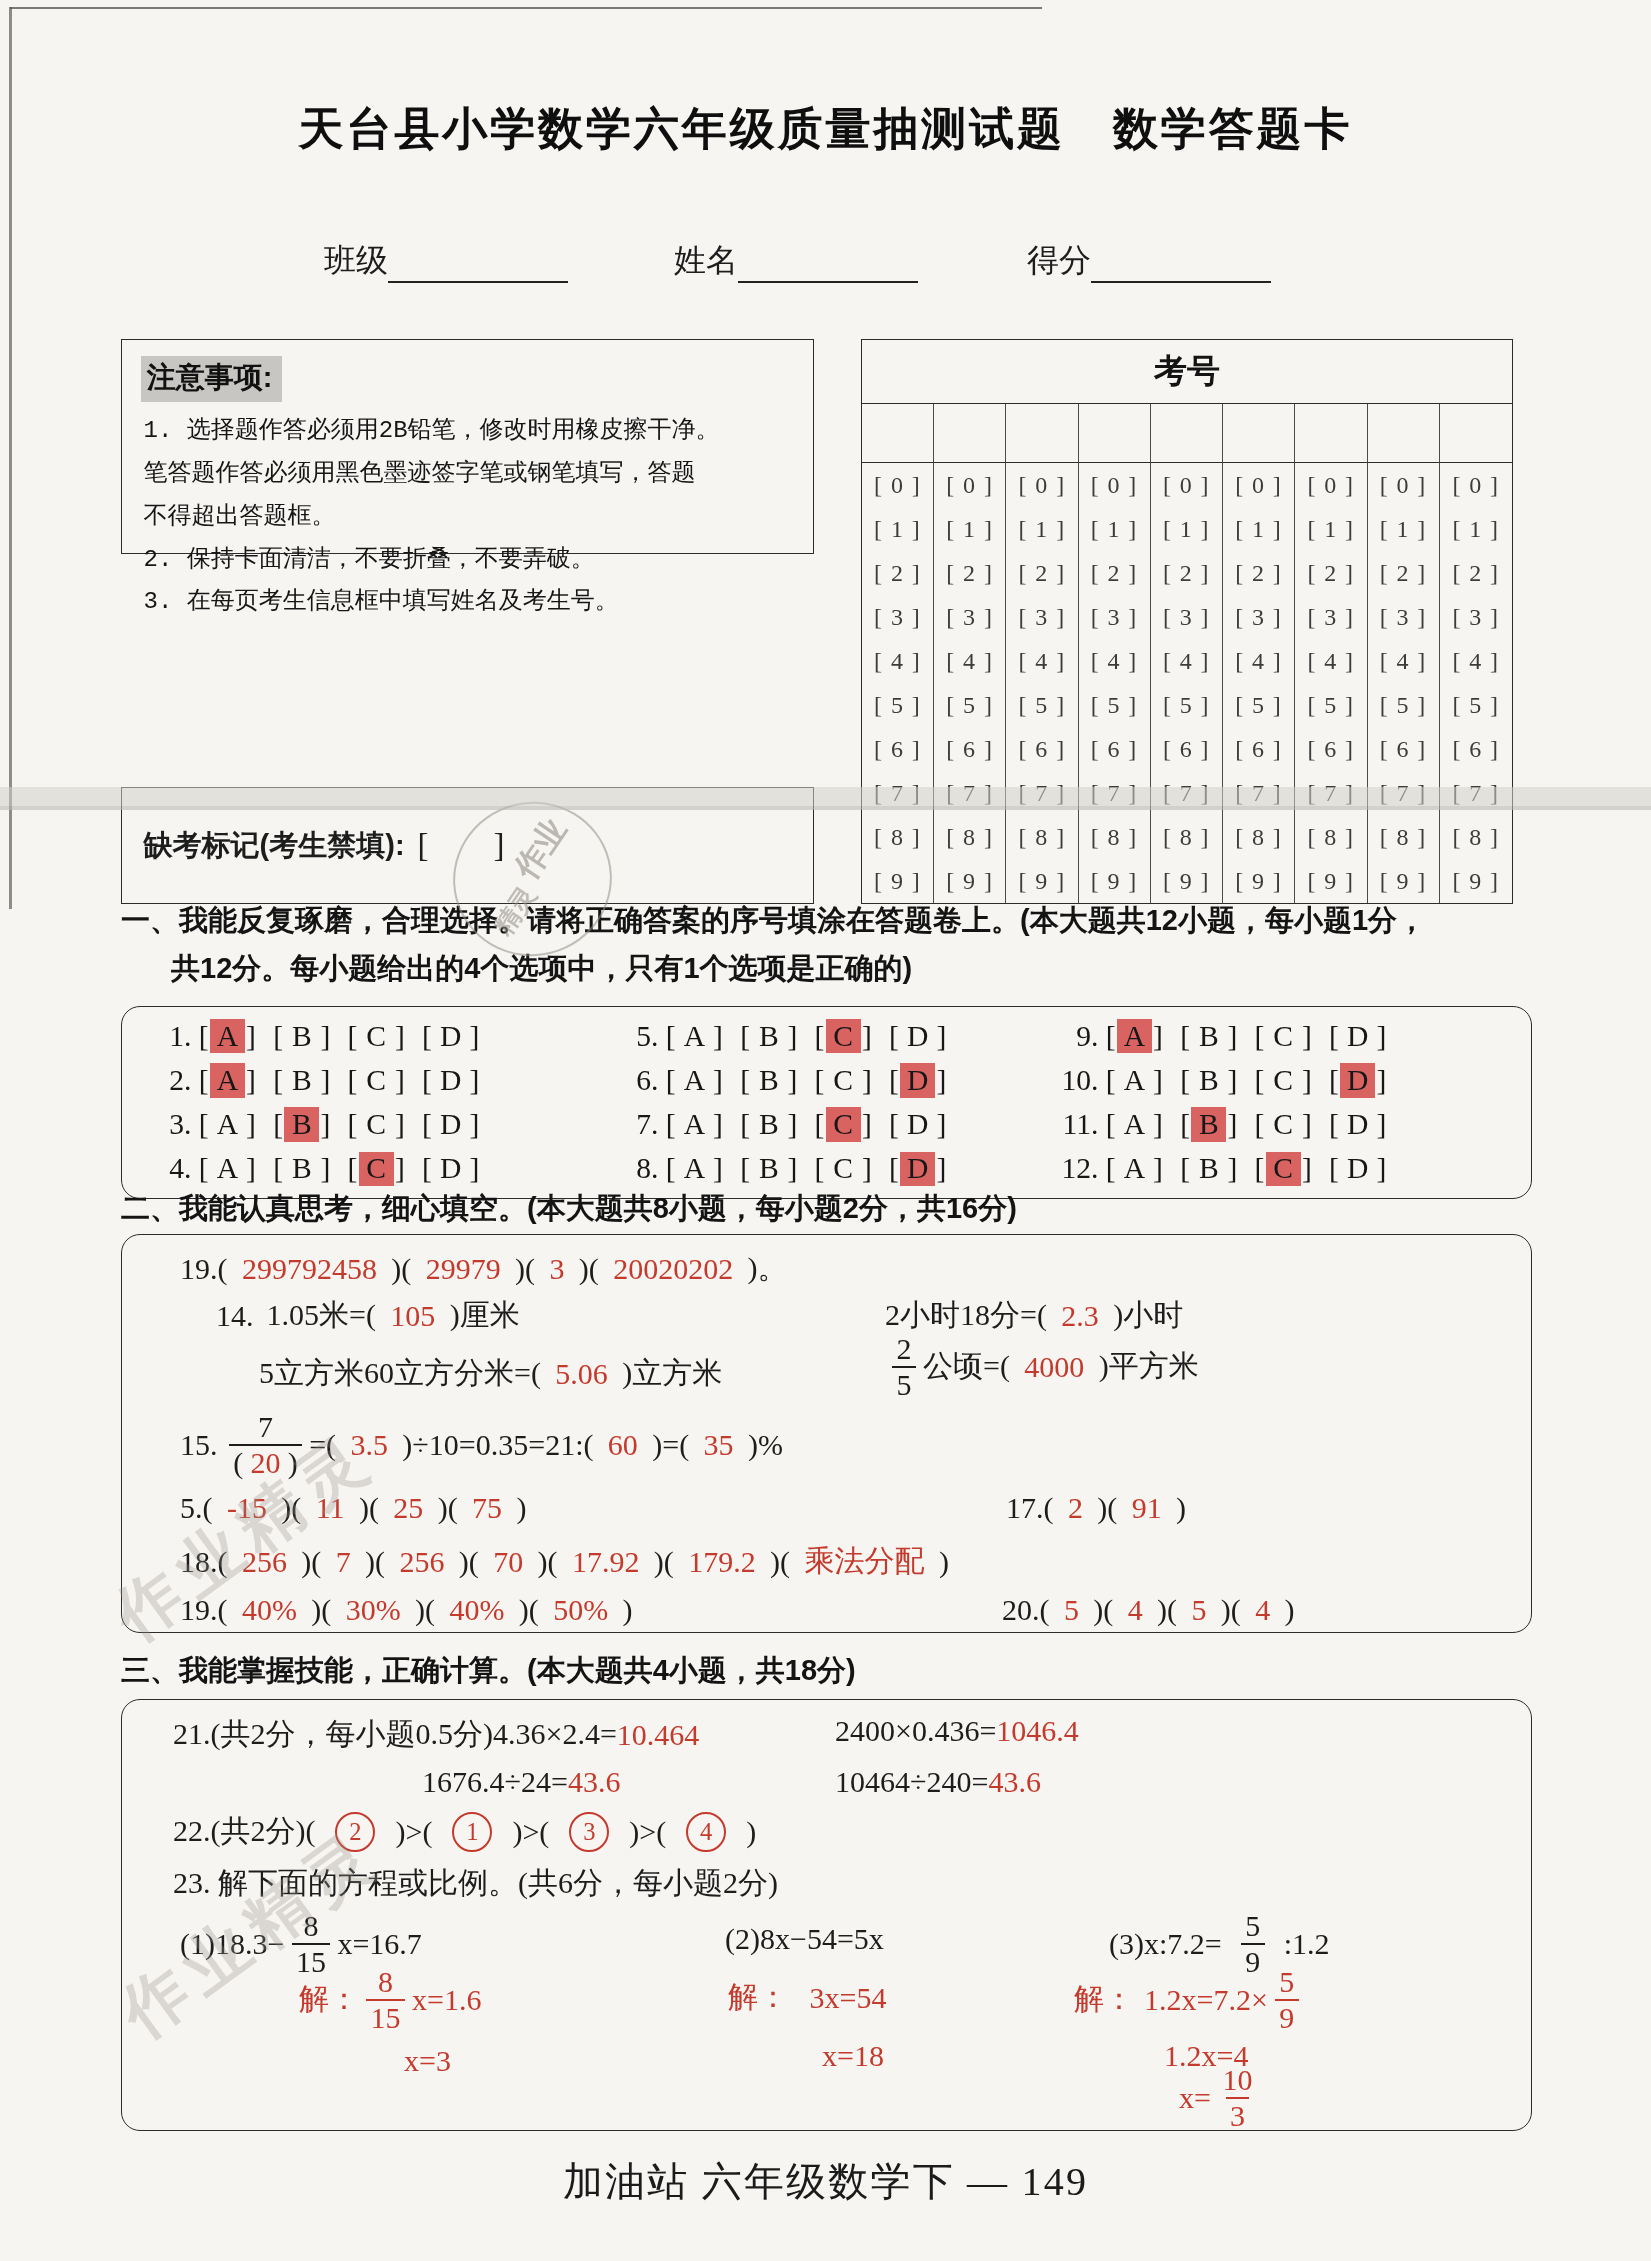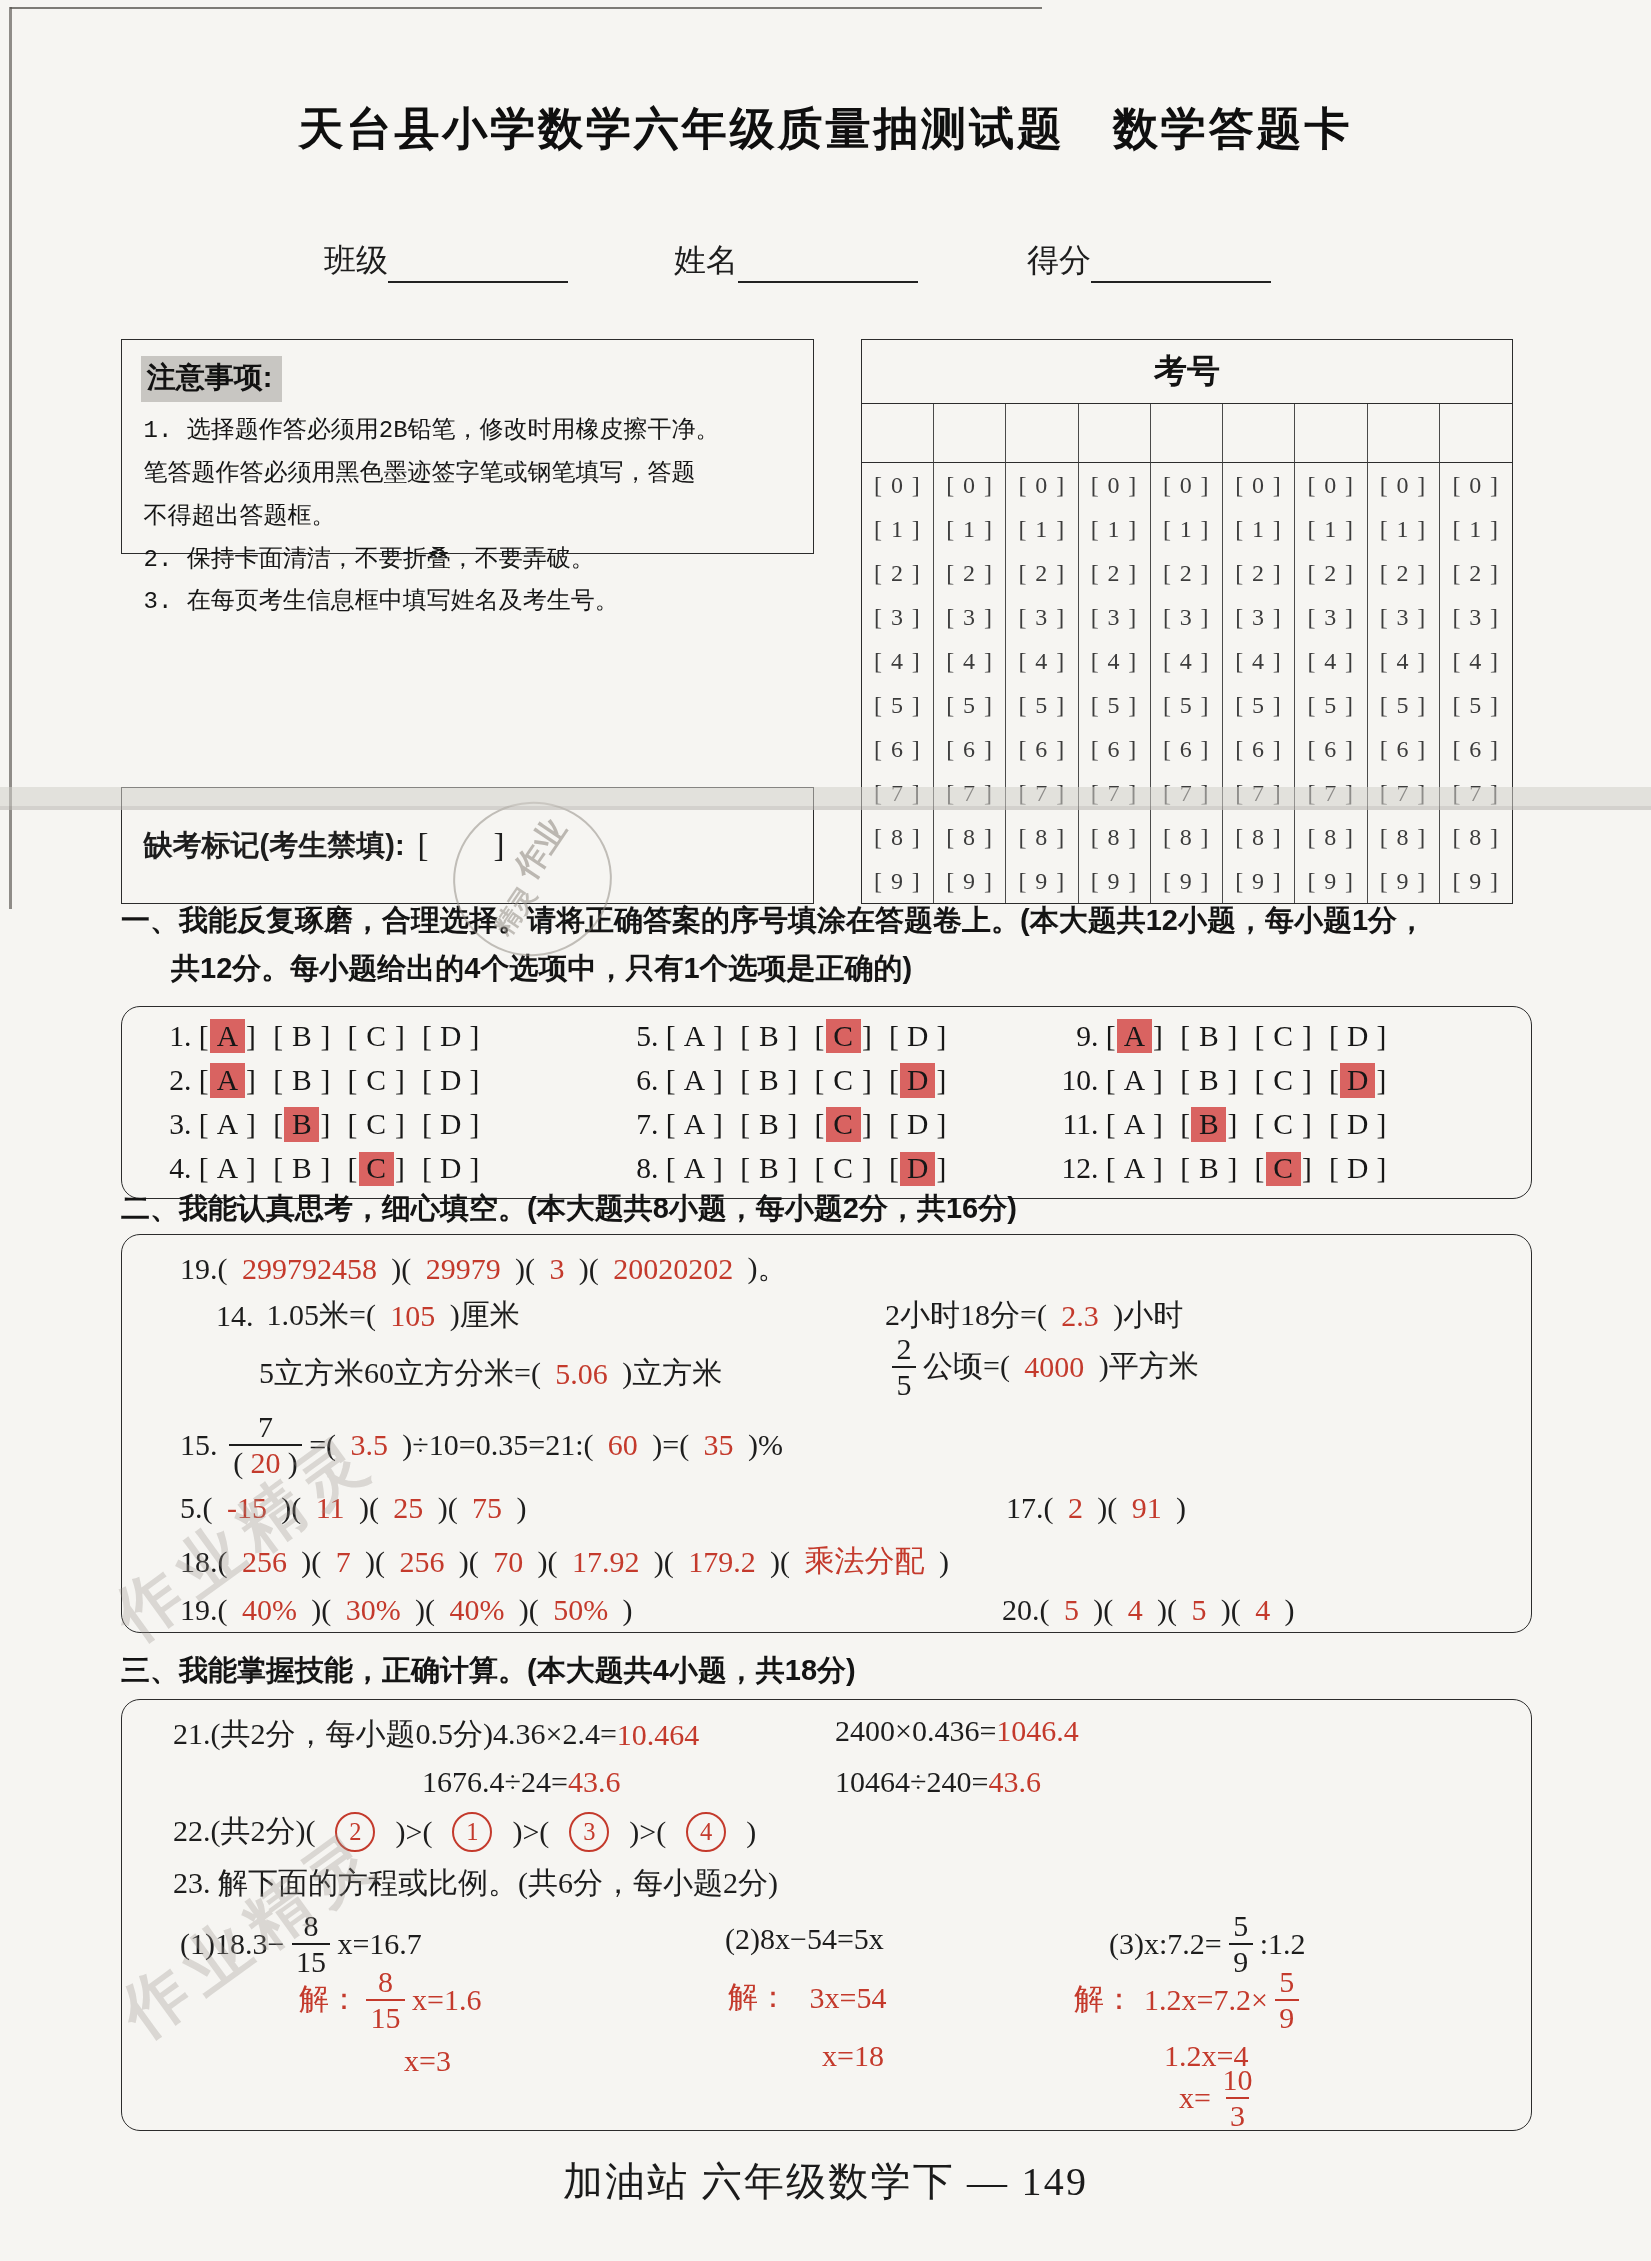--- a/index.html
+++ b/index.html
@@ -544,21 +544,21 @@
       <div class="abs-line" style="left: 180px; top: 1593px;"><span class="blk">19.(</span><span class="red ans">40%</span><span class="blk">)(</span><span class="red ans">30%</span><span class="blk">)(</span><span class="red ans">40%</span><span class="blk">)(</span><span class="red ans">50%</span><span class="blk">)</span></div>
       <div class="abs-line" style="left: 1002px; top: 1593px;"><span class="blk">20.(</span><span class="red ans">5</span><span class="blk">)(</span><span class="red ans">4</span><span class="blk">)(</span><span class="red ans">5</span><span class="blk">)(</span><span class="red ans">4</span><span class="blk">)</span></div>
       <div class="abs-line" style="left: 173px; top: 1714px;"><span class="blk">21.(共2分，每小题0.5分)4.36×2.4=</span><span class="red">10.464</span></div>
       <div class="abs-line" style="left: 835px; top: 1714px;"><span class="blk">2400×0.436=</span><span class="red">1046.4</span></div>
       <div class="abs-line" style="left: 422px; top: 1765px;"><span class="blk">1676.4÷24=</span><span class="red">43.6</span></div>
       <div class="abs-line" style="left: 835px; top: 1765px;"><span class="blk">10464÷240=</span><span class="red">43.6</span></div>
       <div class="abs-line" style="left: 173px; top: 1811px;"><span class="blk">22.(共2分)(</span><span class="circ">2</span><span class="blk">)&gt;(</span><span class="circ">1</span><span class="blk">)&gt;(</span><span class="circ">3</span><span class="blk">)&gt;(</span><span class="circ">4</span><span class="blk">)</span></div>
       <div class="abs-line" style="left: 173px; top: 1863px;"><span class="blk">23. 解下面的方程或比例。(共6分，每小题2分)</span></div>
       <div class="abs-line" style="left: 180px; top: 1909px;"><span class="blk">(1)18.3−</span><span class="frac"><span class="fnum"><span class="blk">8</span></span><span class="fden"><span class="blk">15</span></span></span><span class="blk">x=16.7</span></div>
       <div class="abs-line" style="left: 725px; top: 1922px;"><span class="blk">(2)8x−54=5x</span></div>
-      <div class="abs-line" style="left: 1109px; top: 1909px;"><span class="blk">(3)x:7.2=</span><span class="frac"><span class="fnum"><span class="blk">5</span></span><span class="fden"><span class="blk">9</span></span></span><span class="blk">:1.2</span></div>
+      <div class="abs-line" style="left: 1109px; top: 1909px; gap: 12px;"><span class="blk">(3)x:7.2=</span><span class="frac"><span class="fnum"><span class="blk">5</span></span><span class="fden"><span class="blk">9</span></span></span><span class="blk">:1.2</span></div>
       <div class="abs-line" style="left: 299px; top: 1965px;"><span class="red">解：</span><span class="frac redfrac"><span class="fnum"><span class="red">8</span></span><span class="fden"><span class="red">15</span></span></span><span class="red">x=1.6</span></div>
       <div class="abs-line" style="left: 728px; top: 1977px;"><span class="red">解：</span><span style="display: inline-block; width: 21.6px;"></span><span class="red">3x=54</span></div>
       <div class="abs-line" style="left: 1074px; top: 1965px;"><span class="red">解：</span><span style="display: inline-block; width: 10px;"></span><span class="red">1.2x=7.2×</span><span class="frac redfrac"><span class="fnum"><span class="red">5</span></span><span class="fden"><span class="red">9</span></span></span></div>
       <div class="abs-line" style="left: 404px; top: 2044px;"><span class="red">x=3</span></div>
       <div class="abs-line" style="left: 822px; top: 2039px;"><span class="red">x=18</span></div>
       <div class="abs-line" style="left: 1164px; top: 2039px;"><span class="red">1.2x=4</span></div>
       <div class="abs-line" style="left: 1179px; top: 2063px;"><span class="red">x=</span><span class="frac redfrac"><span class="fnum"><span class="red">10</span></span><span class="fden"><span class="red">3</span></span></span></div>
     </div>
 
   <div class="wm" id="wm1">作业精灵</div>

